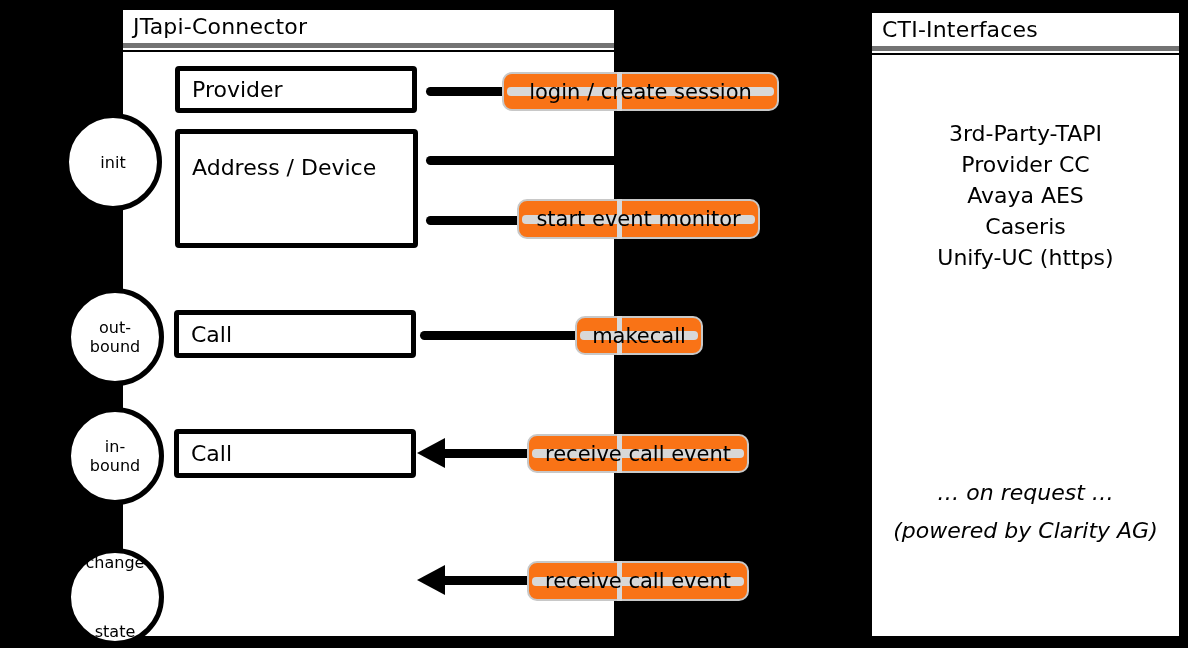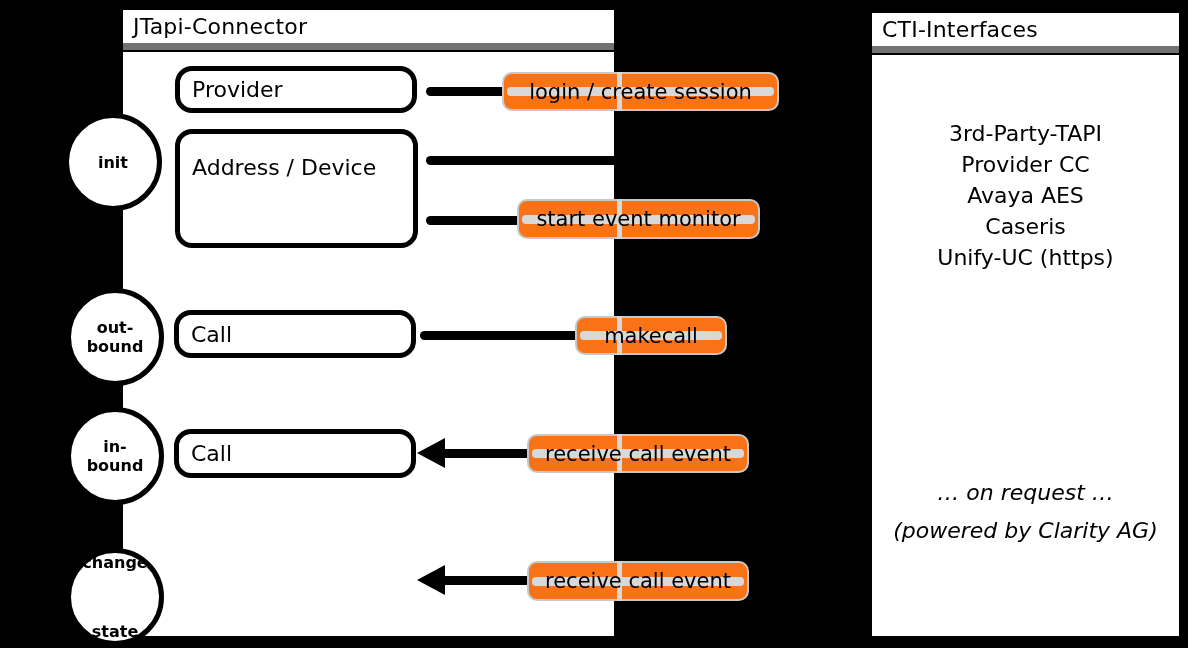--- a/index.html
+++ b/index.html
@@ -1,31 +1,31 @@
 <!DOCTYPE html>
 <html><head>
 <meta charset="utf-8">
 <style>
   html,body{margin:0;padding:0;}
   body{width:1188px;height:648px;background:#000;overflow:hidden;
        font-family:"DejaVu Sans","Liberation Sans",sans-serif;color:#000;}
   #canvas{position:relative;width:1188px;height:648px;}
 
   .panel{position:absolute;background:#fff;border:5px solid #000;border-radius:5px;box-sizing:border-box;z-index:1;}
-  .panel-header{position:relative;height:33px;border-bottom:8px solid #737373;display:flex;align-items:center;
+  .panel-header{position:relative;height:33px;border-bottom:5px solid #737373;display:flex;align-items:center;
                 padding-left:10px;font-size:22px;letter-spacing:.2px;}
   .panel-header::after{content:"";position:absolute;left:0;right:0;bottom:-9px;height:2px;background:#000;}
 
-  .node{position:absolute;background:#fff;border:5px solid #000;border-radius:17px;box-sizing:border-box;
+  .node{position:absolute;background:#fff;border:5px solid #000;border-radius:4px;box-sizing:border-box;
         font-size:22px;padding-left:12px;display:flex;align-items:center;z-index:3;}
   .node.top-align{align-items:flex-start;padding-top:21px;}
 
   .stage{position:absolute;width:98px;height:98px;background:#fff;border:5px solid #000;border-radius:50%;
          box-sizing:border-box;display:flex;flex-direction:column;align-items:center;justify-content:center;
-         font-size:16px;font-weight:700;line-height:19px;text-align:center;z-index:3;}
+         font-size:16px;font-weight:400;line-height:19px;text-align:center;z-index:3;}
 
   .cline{position:absolute;height:9px;background:#000;border-radius:5px;z-index:2;}
   .ahead{position:absolute;width:0;height:0;border-top:15px solid transparent;border-bottom:15px solid transparent;
          border-right:28px solid #000;z-index:2;}
 
   .pill{position:absolute;background:#f97316;border:2px solid #c8c8c8;border-radius:10px;box-sizing:border-box;
         display:flex;align-items:center;justify-content:center;font-size:21px;z-index:4;}
   .pill::before{content:"";position:absolute;left:3px;right:3px;top:calc(50% - 4.5px);height:9px;
         background:#d8d8d8;border-radius:4px;}
   .pill .vline{position:absolute;top:-2px;bottom:-2px;width:5px;background:#d8d8d8;}
@@ -93,21 +93,21 @@
   </div>
 
   <div class="pill" style="left:502px;top:72px;width:277px;height:39px;">
     <div class="vline" style="left:113px;"></div>
     <span class="txt">login / create session</span>
   </div>
   <div class="pill" style="left:517px;top:199px;width:243px;height:40px;">
     <div class="vline" style="left:98px;"></div>
     <span class="txt">start event monitor</span>
   </div>
-  <div class="pill" style="left:575px;top:316px;width:152px;height:39px;">
+  <div class="pill" style="left:575px;top:316px;width:128px;height:39px;">
     <div class="vline" style="left:40px;"></div>
     <span class="txt">makecall</span>
   </div>
   <div class="pill" style="left:527px;top:434px;width:222px;height:39px;">
     <div class="vline" style="left:88px;"></div>
     <span class="txt">receive call event</span>
   </div>
   <div class="pill" style="left:527px;top:561px;width:222px;height:40px;">
     <div class="vline" style="left:88px;"></div>
     <span class="txt">receive call event</span>

